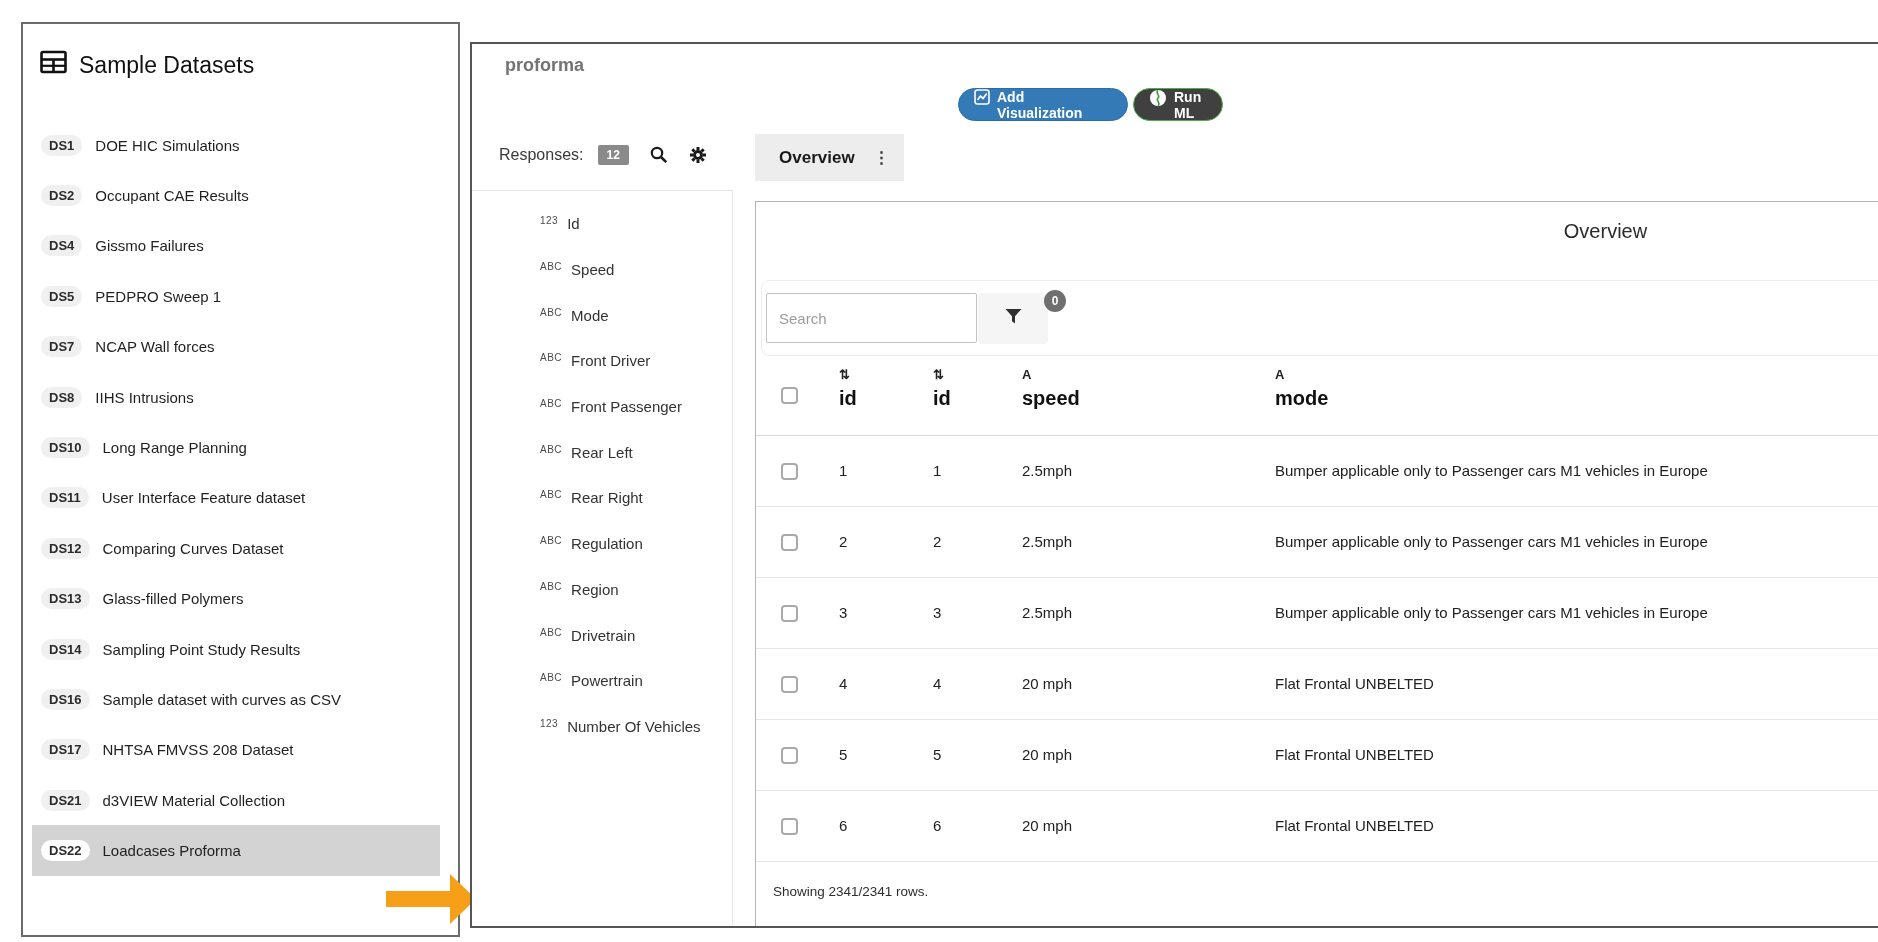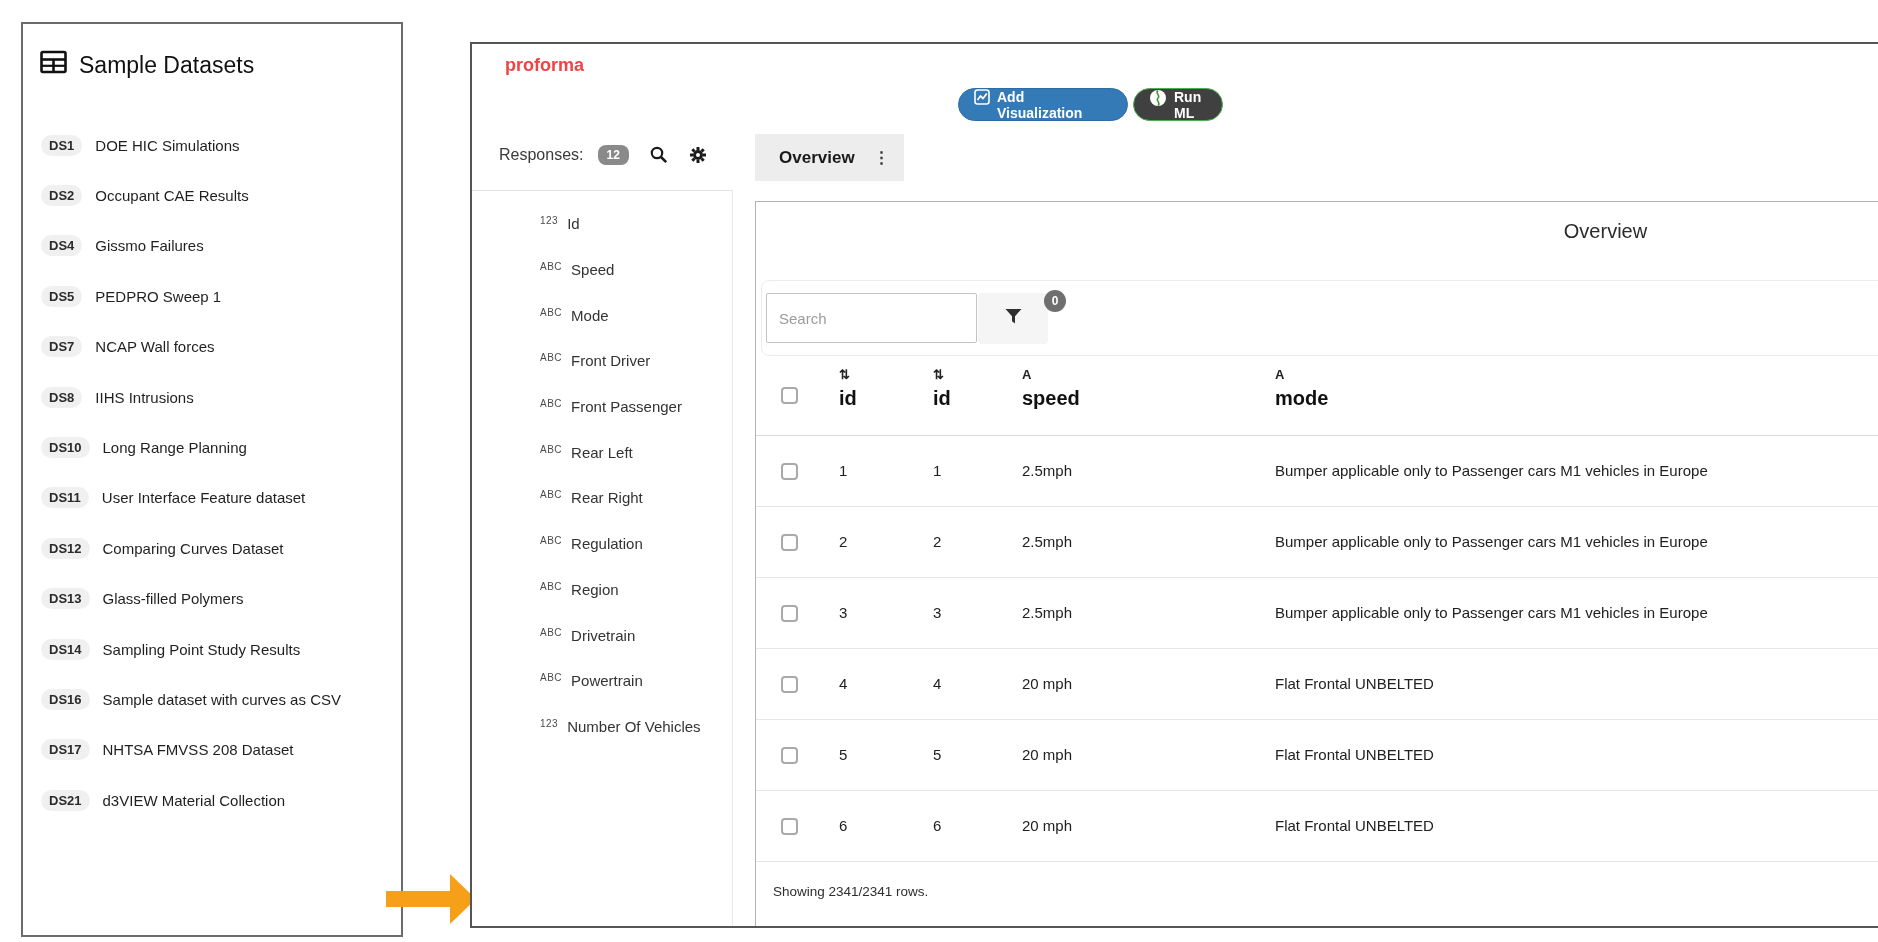--- a/index.html
+++ b/index.html
@@ -1,53 +1,53 @@
 <!DOCTYPE html>
 <html><head>
 <meta charset="utf-8">
 <style>
   * { margin:0; padding:0; box-sizing:border-box; }
   html,body { width:1878px; height:942px; overflow:hidden; background:#fff;
               font-family:"Liberation Sans", sans-serif; color:#212121; }
   body { position:relative; }
 
   
-  .left-panel { position:absolute; left:21px; top:22px; width:382px; height:915px;
+  .left-panel { position:absolute; left:21px; top:22px; width:439px; height:915px;
                 border:2px solid #6b6b6b; background:#fff; }
   .lp-title { display:flex; align-items:center; gap:12px; margin:26px 0 0 17px;
               font-size:23px; color:#111; }
   .ds-list { position:absolute; top:96px; left:0; right:0; }
   .ds-item { height:50.4px; display:flex; align-items:center; gap:13px;
              margin:0 18px 0 9px; padding-left:9px; cursor:pointer; }
   .ds-item.selected { background:#d3d3d3; }
   .ds-badge { background:#f0f0f0; color:#2b2b2b; font-weight:bold; font-size:13px;
               border-radius:11px; padding:3px 8px; min-width:38px; text-align:left; }
   .ds-item.selected .ds-badge { background:#fff; }
   .ds-label { font-size:15px; color:#1f1f1f; white-space:nowrap; }
 
   
   .arrow { position:absolute; left:386px; top:874px; width:90px; height:50px; }
 
   
   .right-panel { position:absolute; left:470px; top:42px; width:1408px; height:886px;
                  border:2px solid #555; border-right:none; background:#fff; overflow:hidden; }
-  .app-title { position:absolute; left:33px; top:11px; font-size:18px; font-weight:bold; color:#ef4444; }
+  .app-title { position:absolute; left:33px; top:11px; font-size:18px; font-weight:bold; color:#737373; }
   .menubar { position:absolute; left:33px; top:50px; display:flex; gap:31px; }
   .menu-item { font-size:15px; color:#1a1a1a; cursor:pointer; }
   .btn { position:absolute; top:44px; height:33px; border-radius:17px; display:flex;
          gap:7px; padding:0 15px; color:#fff; font-weight:bold;
          font-size:14px; cursor:pointer; }
   .btn-addviz { left:486px; width:170px; background:#337ab7; border:1px solid #2e6da4; }
   .btn-runml { left:661px; width:90px; background:#404040; border:1px solid #4cae4c; }
 
   
   .fields-header { position:absolute; left:27px; top:101px; display:flex; align-items:center; gap:14px; }
   .fields-header .fh-label { font-size:16px; color:#3a3a3a; }
   .count-badge { background:#8a8a8a; color:#fff; font-weight:bold; font-size:12px;
-                 border-radius:8px; padding:3px 9px; }
+                 border-radius:2px; padding:3px 9px; }
   .icon-btn { display:flex; align-items:center; cursor:pointer; margin-left:7px; }
   .fields-divider-h { position:absolute; left:0; top:146px; width:260px; border-top:1px solid #e3e3e3; }
   .fields-divider-v { position:absolute; left:260px; top:146px; bottom:0; border-left:1px solid #e8e8e8; }
   .fields-list { position:absolute; left:28px; top:157px; }
   .field-item { height:45.7px; display:flex; align-items:center; cursor:pointer; white-space:nowrap;margin-left:40px; }
   .field-type { font-size:10px; color:#4a4a4a; margin-right:9px; position:relative; top:-3px;
                 letter-spacing:.5px; }
   .field-label { font-size:15px; color:#333; }
 
   
@@ -159,20 +159,24 @@
         <span class="ds-label">Sample dataset with curves as CSV</span>
       </div>
       <div class="ds-item">
         <span class="ds-badge">DS17</span>
         <span class="ds-label">NHTSA FMVSS 208 Dataset</span>
       </div>
       <div class="ds-item">
         <span class="ds-badge">DS21</span>
         <span class="ds-label">d3VIEW Material Collection</span>
       </div>
+      <div class="ds-item selected">
+        <span class="ds-badge">DS22</span>
+        <span class="ds-label">Loadcases Proforma</span>
+      </div>
   </div>
 </div>
 
 <svg class="arrow" viewBox="0 0 90 50">
   <rect x="0" y="17" width="64" height="16" fill="#F6A01A"></rect>
   <polygon points="64,0 64,50 90,25" fill="#F6A01A"></polygon>
 </svg>
 
 <div class="right-panel">
   <div class="app-title">proforma</div>

